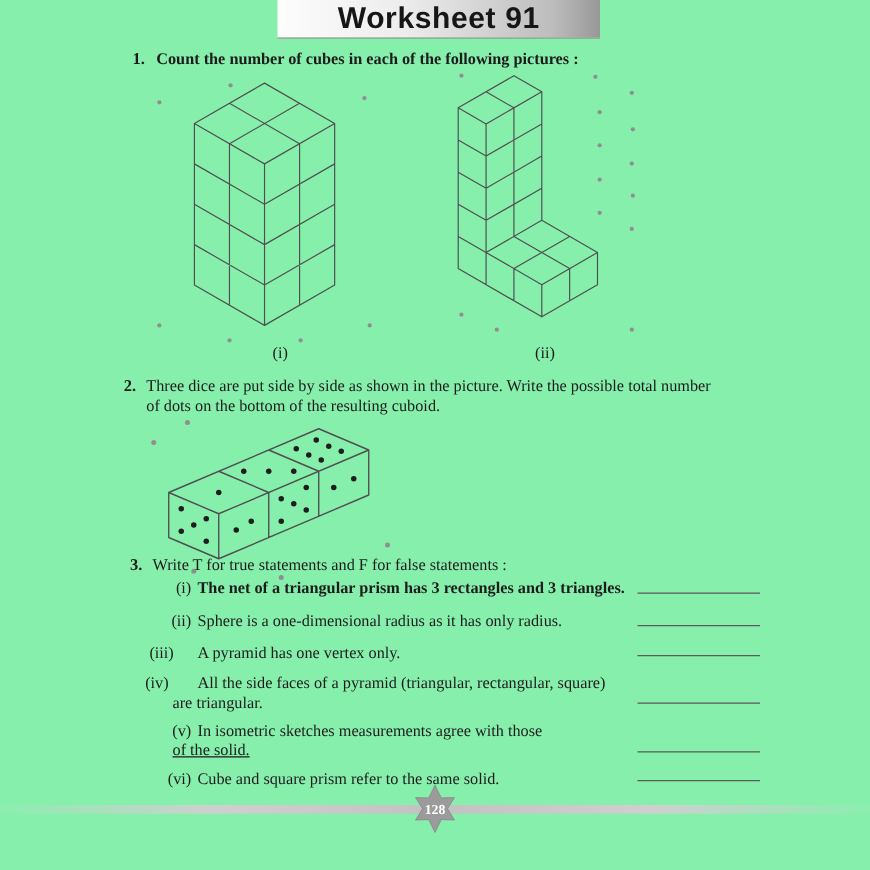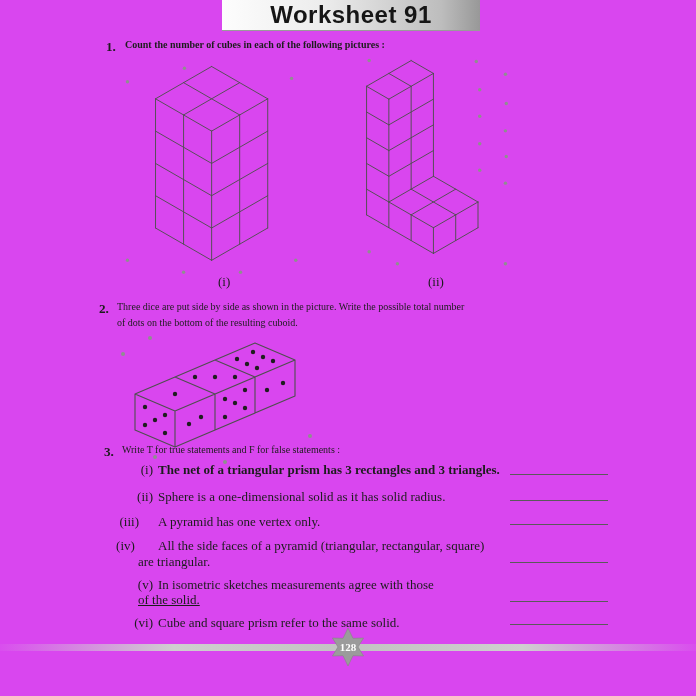--- a/index.html
+++ b/index.html
@@ -1,33 +1,33 @@
 <!DOCTYPE html>
 <html><head>
 <meta charset="utf-8">
 <style>
   html,body{margin:0;padding:0;background:#fff;}
   .page{
-    position:relative;width:696px;height:696px;background:#d946ef;
+    position:relative;width:696px;height:696px;background:#86efac;
     font-family:"Liberation Serif", serif;color:#1c1c1c;overflow:hidden;
   }
   .abs{position:absolute;}
   
   .banner{
     left:222px;top:0;width:258px;height:30px;
     background:linear-gradient(to right,#fdfdfd 0%,#ececec 40%,#bdbdbd 85%,#989898 100%);
     border-bottom:1px solid #9a9a9a;
     display:flex;align-items:center;justify-content:center;
   }
   .banner h1{
     margin:0;font-family:"Liberation Sans", sans-serif;font-weight:bold;
     font-size:24px;letter-spacing:0.5px;color:#161616;
   }
   .qnum{font-weight:bold;font-size:13.2px;}
-  .qtext{font-size:10px;}
+  .qtext{font-size:13px;}
   .bold{font-weight:bold;}
   .figlabel{font-size:13px;}
   .itemlabel{font-size:13px;text-align:right;width:55px;}
   .itemtext{font-size:13px;}
   .blank{
     width:98px;height:14px;border-bottom:1.4px solid #5a5a5a;
   }
   svg{display:block;}
   .wire{stroke:#4f4f4f;stroke-width:1.1;fill:none;stroke-linecap:round;}
   .lattice{fill:#8f8f8f;}
@@ -164,21 +164,21 @@
   </svg>
 
   <span class="abs qnum" style="left:104px;top:444px;">3.</span>
   <span class="abs qtext" style="left:122px;top:444px;">Write T for true statements and F for false statements :</span>
 
   <span class="abs itemlabel" style="left:98px;top:462px;">(i)</span>
   <span class="abs itemtext" style="left:158px;top:462px;font-weight:bold;">The net of a triangular prism has 3 rectangles and 3 triangles.</span>
   <div class="abs blank" style="left:510px;top:460px;"></div>
 
   <span class="abs itemlabel" style="left:98px;top:489px;">(ii)</span>
-  <span class="abs itemtext" style="left:158px;top:489px;">Sphere is a one-dimensional solid as it has solid radius.</span>
+  <span class="abs itemtext" style="left:158px;top:489px;">Sphere is a one-dimensional radius as it has only radius.</span>
   <div class="abs blank" style="left:510px;top:486px;"></div>
 
   <span class="abs itemlabel" style="left:84px;top:514px;">(iii)</span>
   <span class="abs itemtext" style="left:158px;top:514px;">A pyramid has one vertex only.</span>
   <div class="abs blank" style="left:510px;top:510px;"></div>
 
   <span class="abs itemlabel" style="left:98px;top:538px;text-align:center;">(iv)</span>
   <span class="abs itemtext" style="left:158px;top:538px;">All the side faces of a pyramid (triangular, rectangular, square)</span>
   <span class="abs itemtext" style="left:138px;top:554px;">are triangular.</span>
   <div class="abs blank" style="left:510px;top:548px;"></div>

